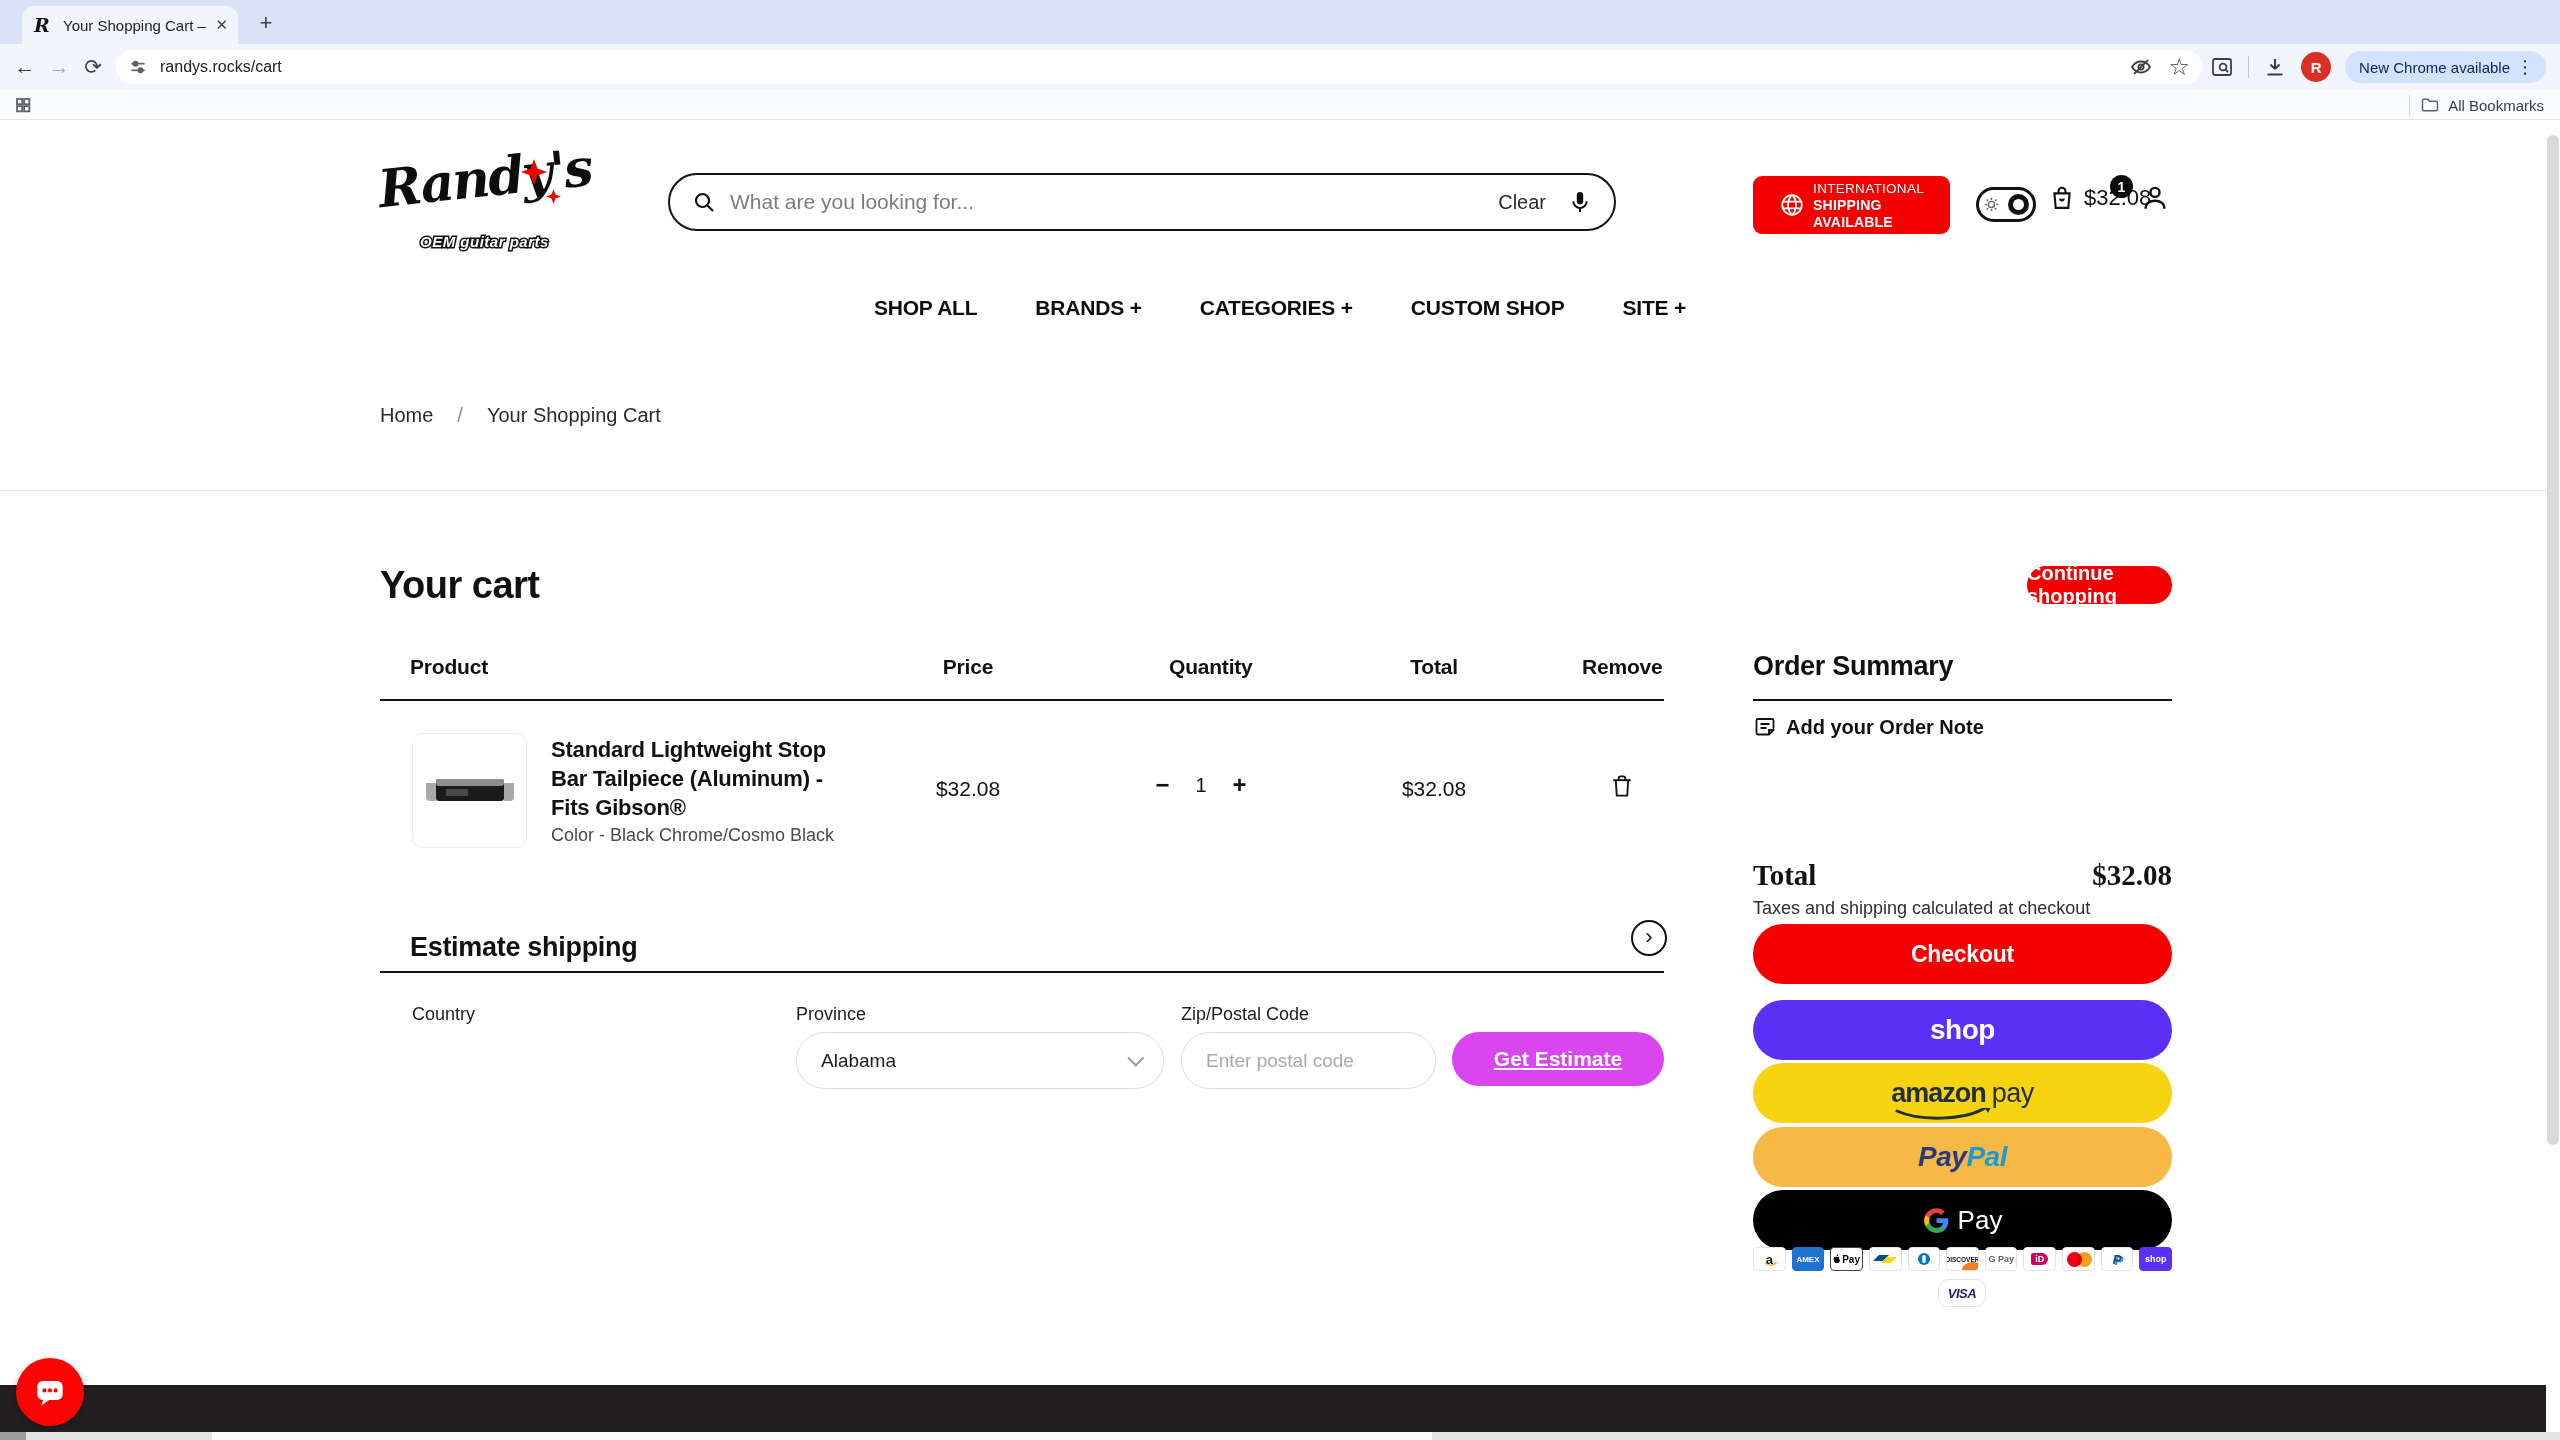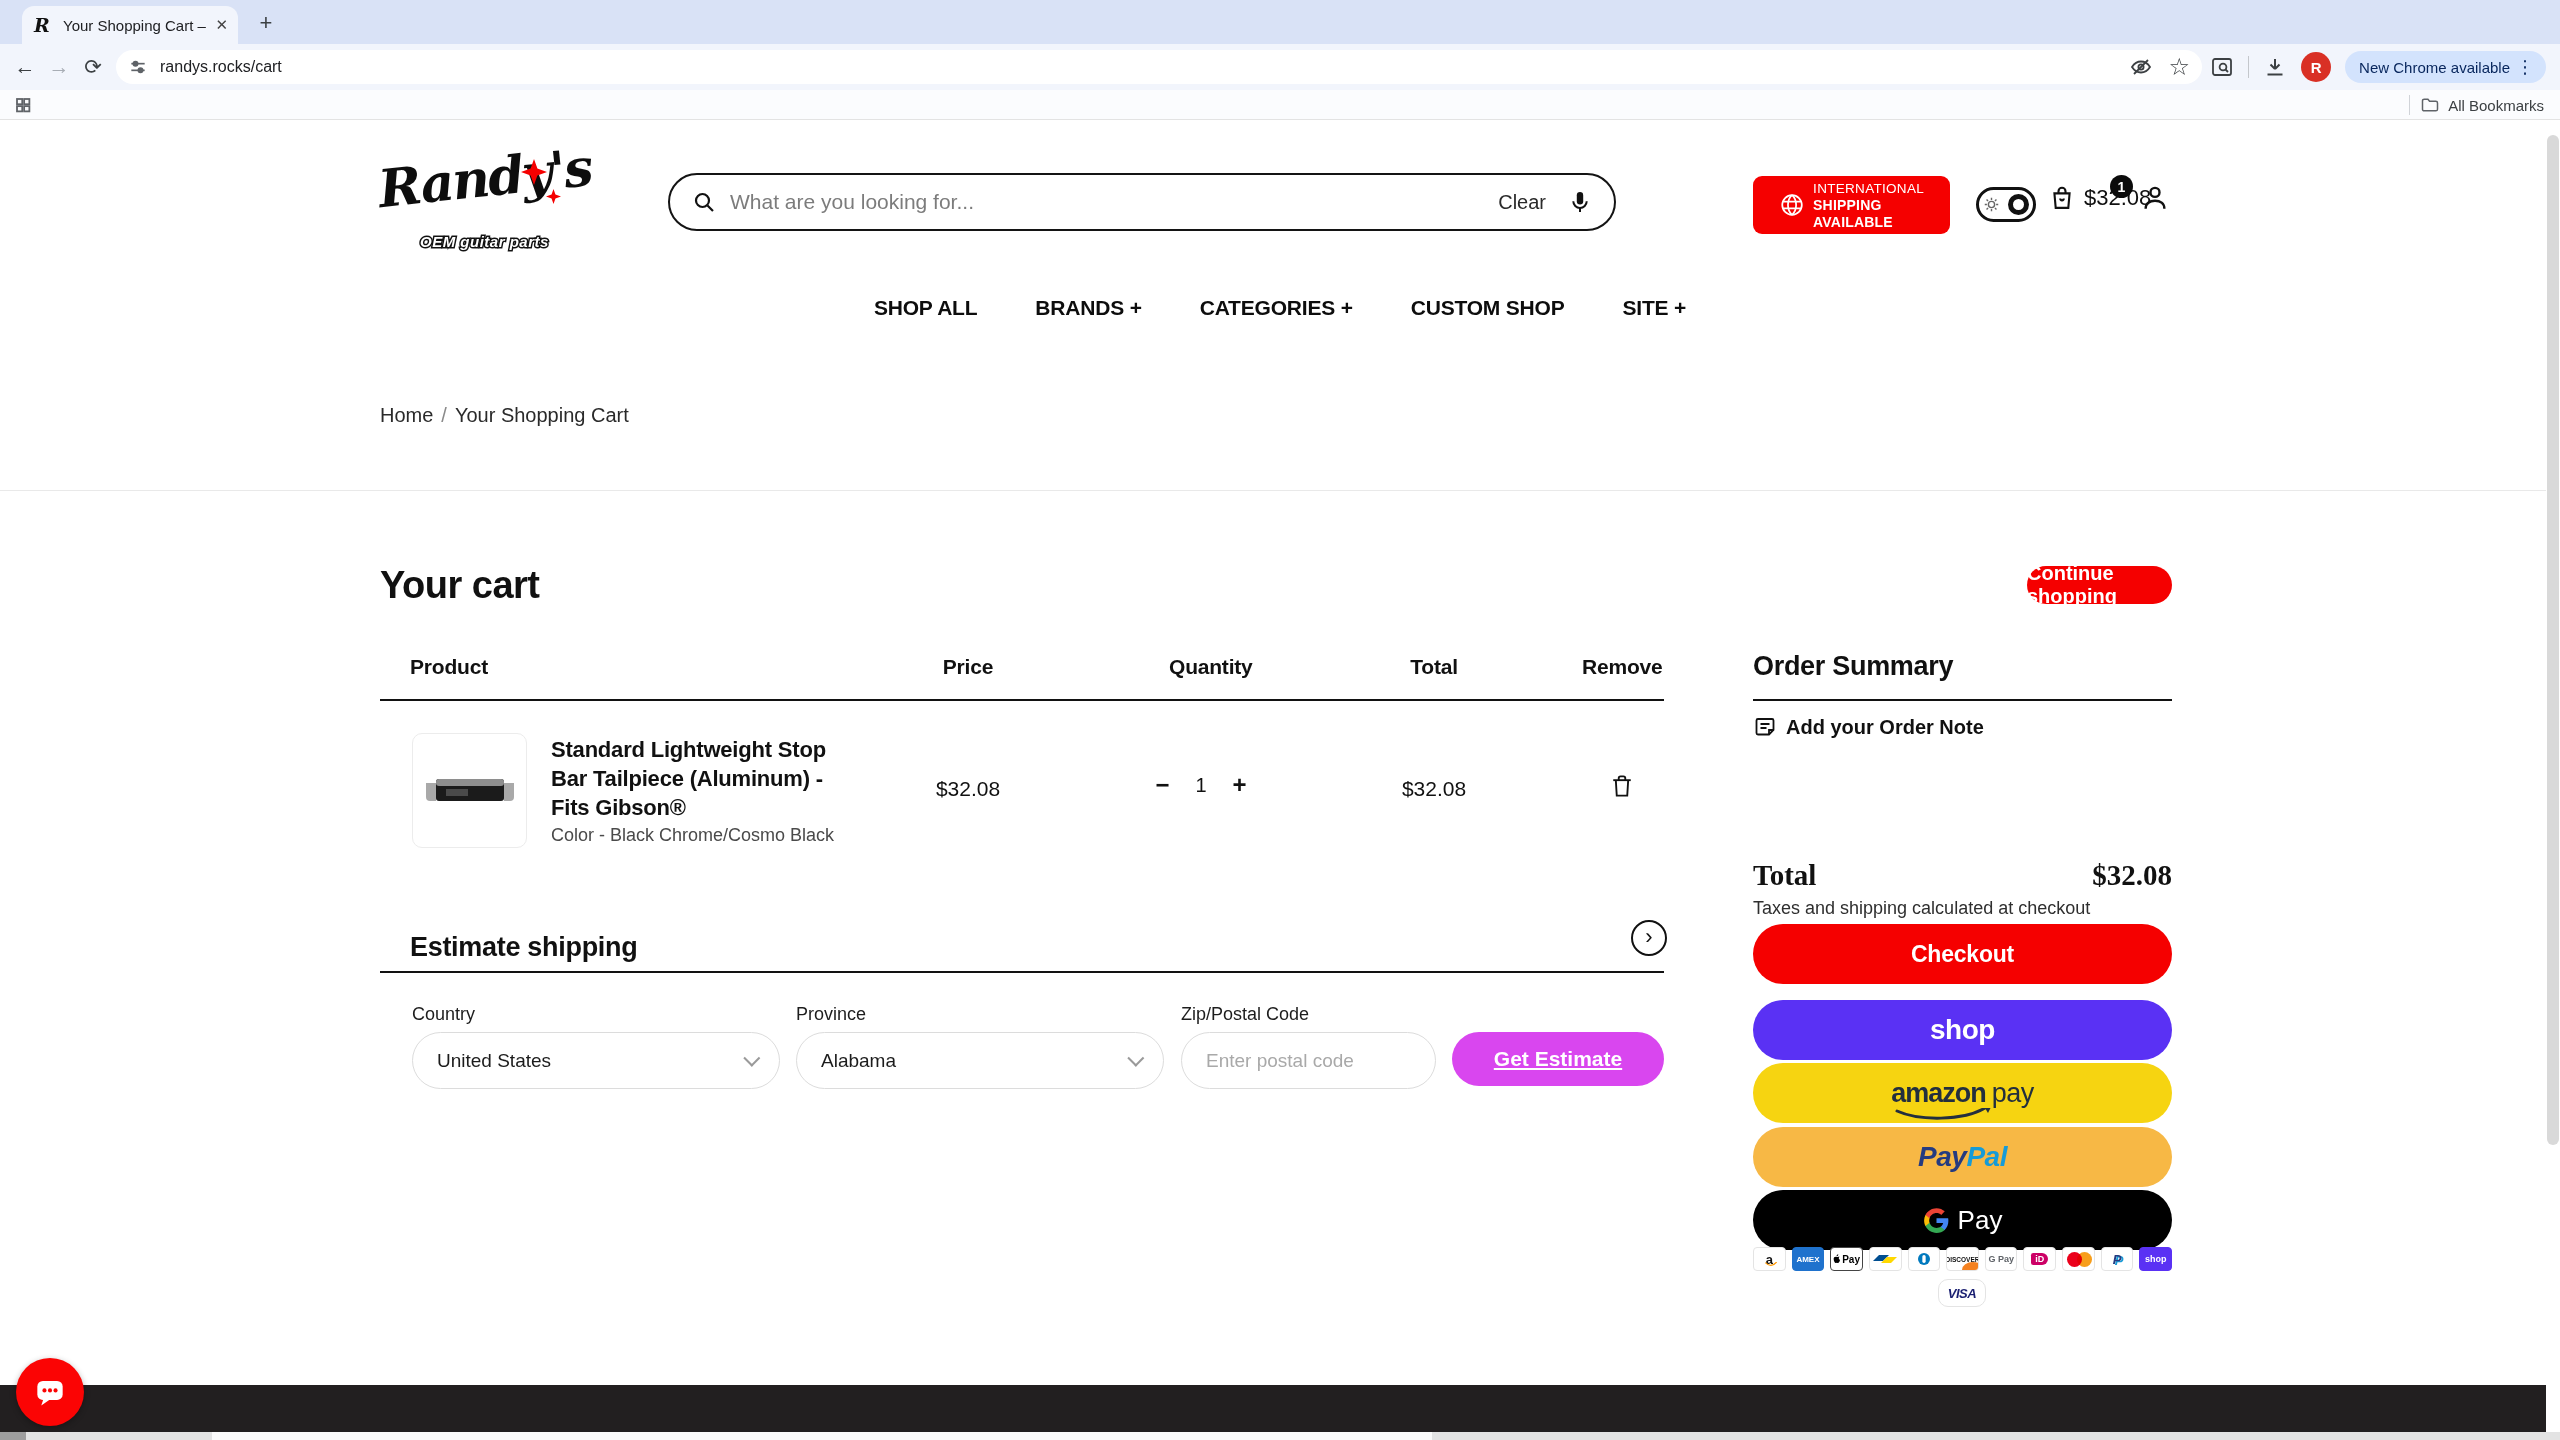--- a/index.html
+++ b/index.html
@@ -45,21 +45,21 @@
   .toggle { position:absolute; left:1976px; top:66px; width:60px; height:35px; border:3px solid #111; border-radius:18px; display:flex; align-items:center; justify-content:space-between; padding:0 4px; background:#fff; }
   .knob { width:21px; height:21px; border:5px solid #111; border-radius:50%; background:#fff; }
   .cartbox { position:absolute; left:2048px; top:62px; display:flex; align-items:center; }
   .cart-price { font-size:22px; color:#101010; margin-left:8px; }
   .cart-count { position:absolute; left:62px; top:-8px; width:23px; height:23px; background:#0b0b0b; border-radius:50%; color:#fff; font-size:14px; font-weight:bold; display:flex; align-items:center; justify-content:center; }
   .account { position:absolute; left:2140px; top:62px; }
 
   .mainnav { position:absolute; left:0; top:175px; width:2560px; display:flex; justify-content:center; gap:58px; }
   .mainnav span { font-size:21px; font-weight:bold; letter-spacing:-0.2px; color:#0d0d0d; }
 
-  .crumbs { position:absolute; left:380px; top:283px; font-size:20px; color:#2a2a2a; display:flex; gap:8px; }
+  .crumbs { position:absolute; left:380px; top:283px; font-size:20px; color:#2a2a2a; display:flex; gap:24px; }
   .crumbs .sep { color:#8a8a8a; }
   .page-divider { position:absolute; left:0; top:369px; width:2560px; height:1px; background:#e9e9e9; }
 
   
   .cart-title { position:absolute; left:380px; top:443px; font-size:38px; font-weight:bold; letter-spacing:-0.5px; }
   .continue-btn { position:absolute; left:2027px; top:445px; width:145px; height:38px; background:#f50000; border-radius:19px; color:#fff; font-size:20px; font-weight:bold; display:flex; align-items:center; justify-content:center; }
 
   .thead { position:absolute; top:534px; font-size:21px; font-weight:bold; letter-spacing:-0.2px; }
   .th-product { left:410px; }
   .th-price { left:930px; width:76px; text-align:center; }
@@ -306,24 +306,20 @@
   </div>
 
   <div class="est-title">Estimate shipping</div>
   <div class="est-chevron">›</div>
   <div class="est-line"></div>
 
   <div class="f-label" style="left:412px">Country</div>
   <div class="f-label" style="left:796px">Province</div>
   <div class="f-label" style="left:1181px">Zip/Postal Code</div>
 
-  <div class="f-field" style="left:412px; width:368px">
-    <span>United States</span>
-    <span class="f-chev"></span>
-  </div>
   <div class="f-field" style="left:796px; width:368px">
     <span>Alabama</span>
     <span class="f-chev"></span>
   </div>
   <div class="f-field" style="left:1181px; width:255px">
     <span class="ph">Enter postal code</span>
   </div>
   <div class="get-est">Get Estimate</div>
 
   <div class="os-title">Order Summary</div>

